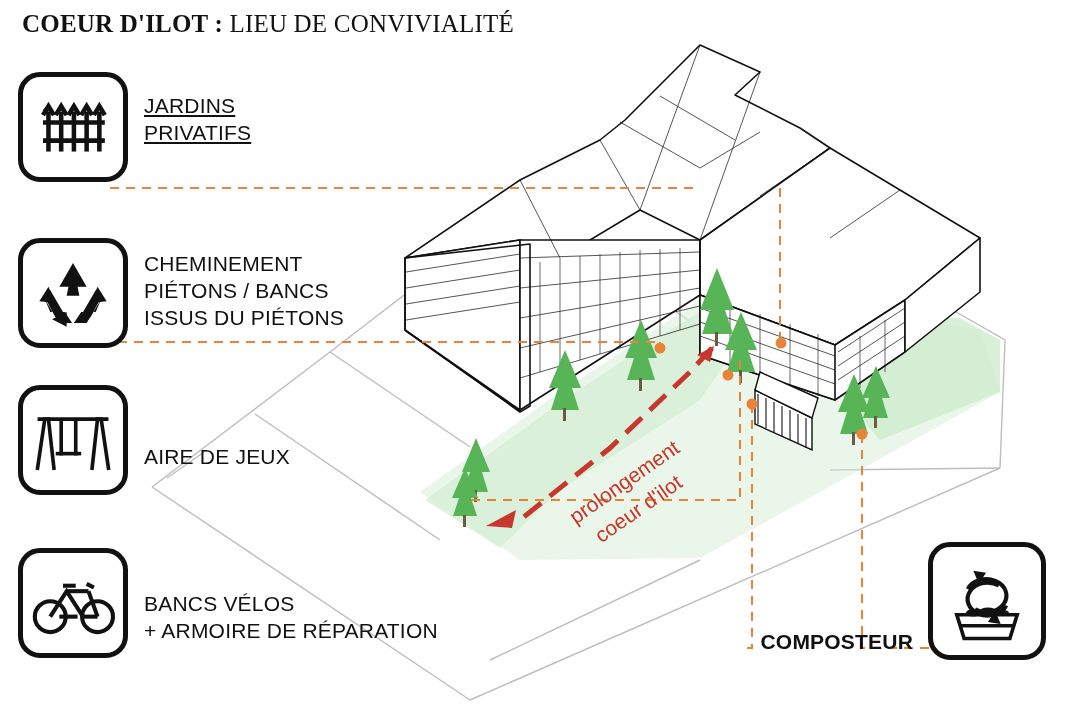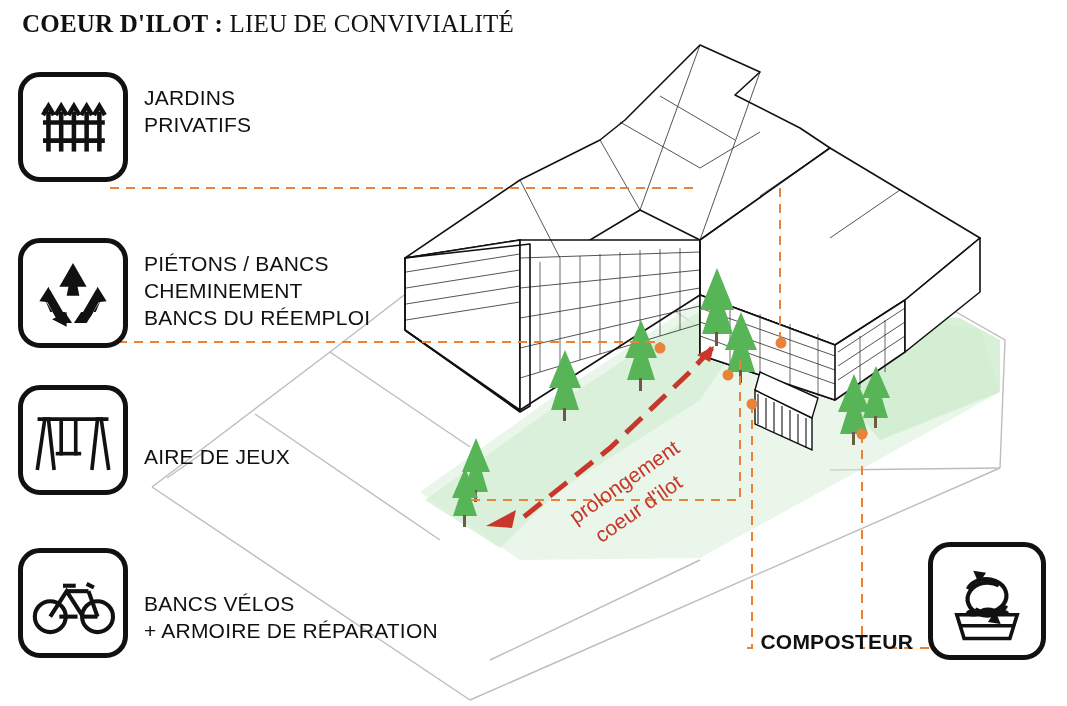--- a/index.html
+++ b/index.html
@@ -56,21 +56,21 @@
   .legend-label {
     position: absolute;
     left: 126px;
     font-size: 21px;
     line-height: 27px;
     letter-spacing: 0.2px;
     white-space: nowrap;
   }
 
   #legend-jardins { left: 18px; top: 72px; }
-  #legend-jardins .legend-label { top: 12px; }
+  #legend-jardins .legend-label { top: 20px; text-decoration: underline; }
 
   #legend-cheminement { left: 18px; top: 238px; }
   #legend-cheminement .legend-label { top: 12px; }
 
   #legend-aire { left: 18px; top: 385px; }
   #legend-aire .legend-label { top: 58px; }
 
   #legend-velos { left: 18px; top: 548px; }
   #legend-velos .legend-label { top: 42px; }
 
@@ -331,23 +331,23 @@
         <path d="M80 52 L66 76 L74 82 L86 60 Z"></path>
         <path d="M24 62 L40 88 L54 88 L46 76 L30 76 Z"></path>
         <path d="M86 62 L70 88 L56 88 L64 76 L80 76 Z"></path>
         <path d="M28 48 l-10 16 18 2 z"></path>
         <path d="M82 48 l10 16 -18 2 z"></path>
         <path d="M48 92 l-16 -8 16 -8 z"></path>
       </g>
     </svg>
   </div>
   <div class="legend-label">
+    <div>CHEMINEMENT</div>
     <div>PIÉTONS / BANCS</div>
-    <div>CHEMINEMENT</div>
-    <div>BANCS DU RÉEMPLOI</div>
+    <div>ISSUS DU PIÉTONS</div>
   </div>
 </div>
 
 <div class="legend-item" id="legend-aire">
   <div class="icon-box">
     <svg viewBox="0 0 110 110" xmlns="http://www.w3.org/2000/svg">
       <g fill="none" stroke="#111111" stroke-width="4" stroke-linecap="square">
         <path d="M18 32 L92 32"></path>
         <path d="M24 32 L16 86"></path>
         <path d="M28 32 L34 86"></path>

